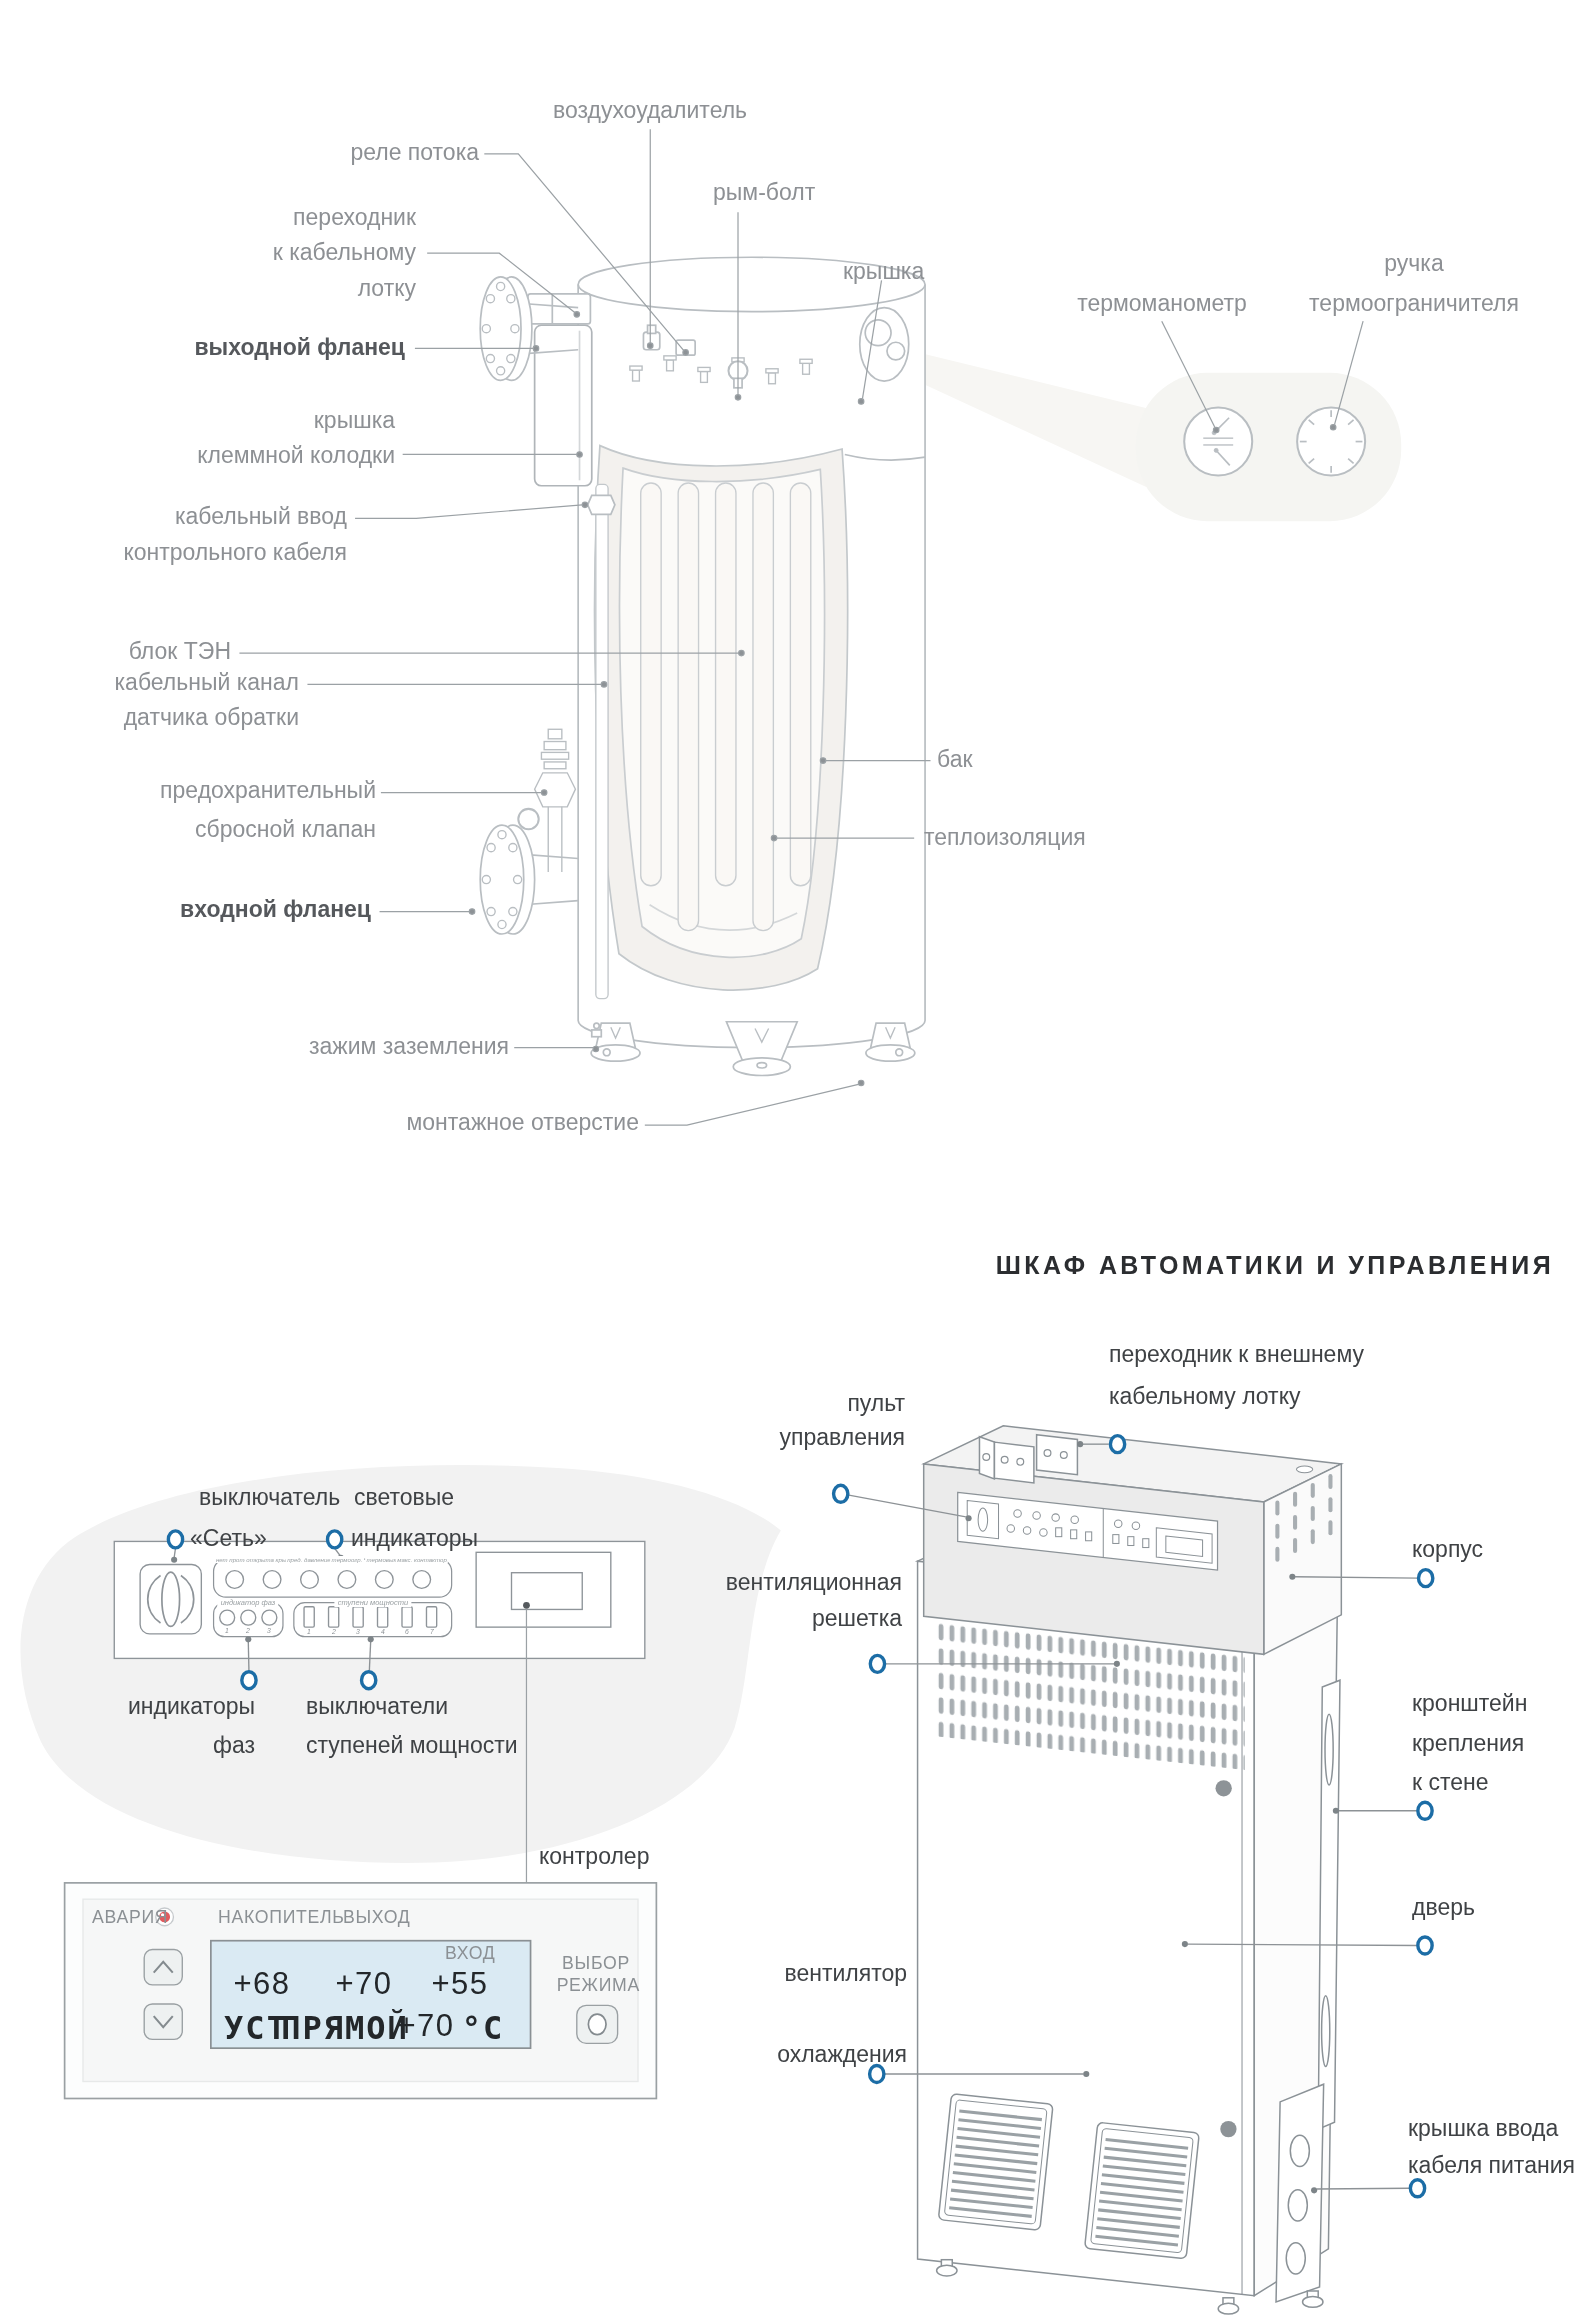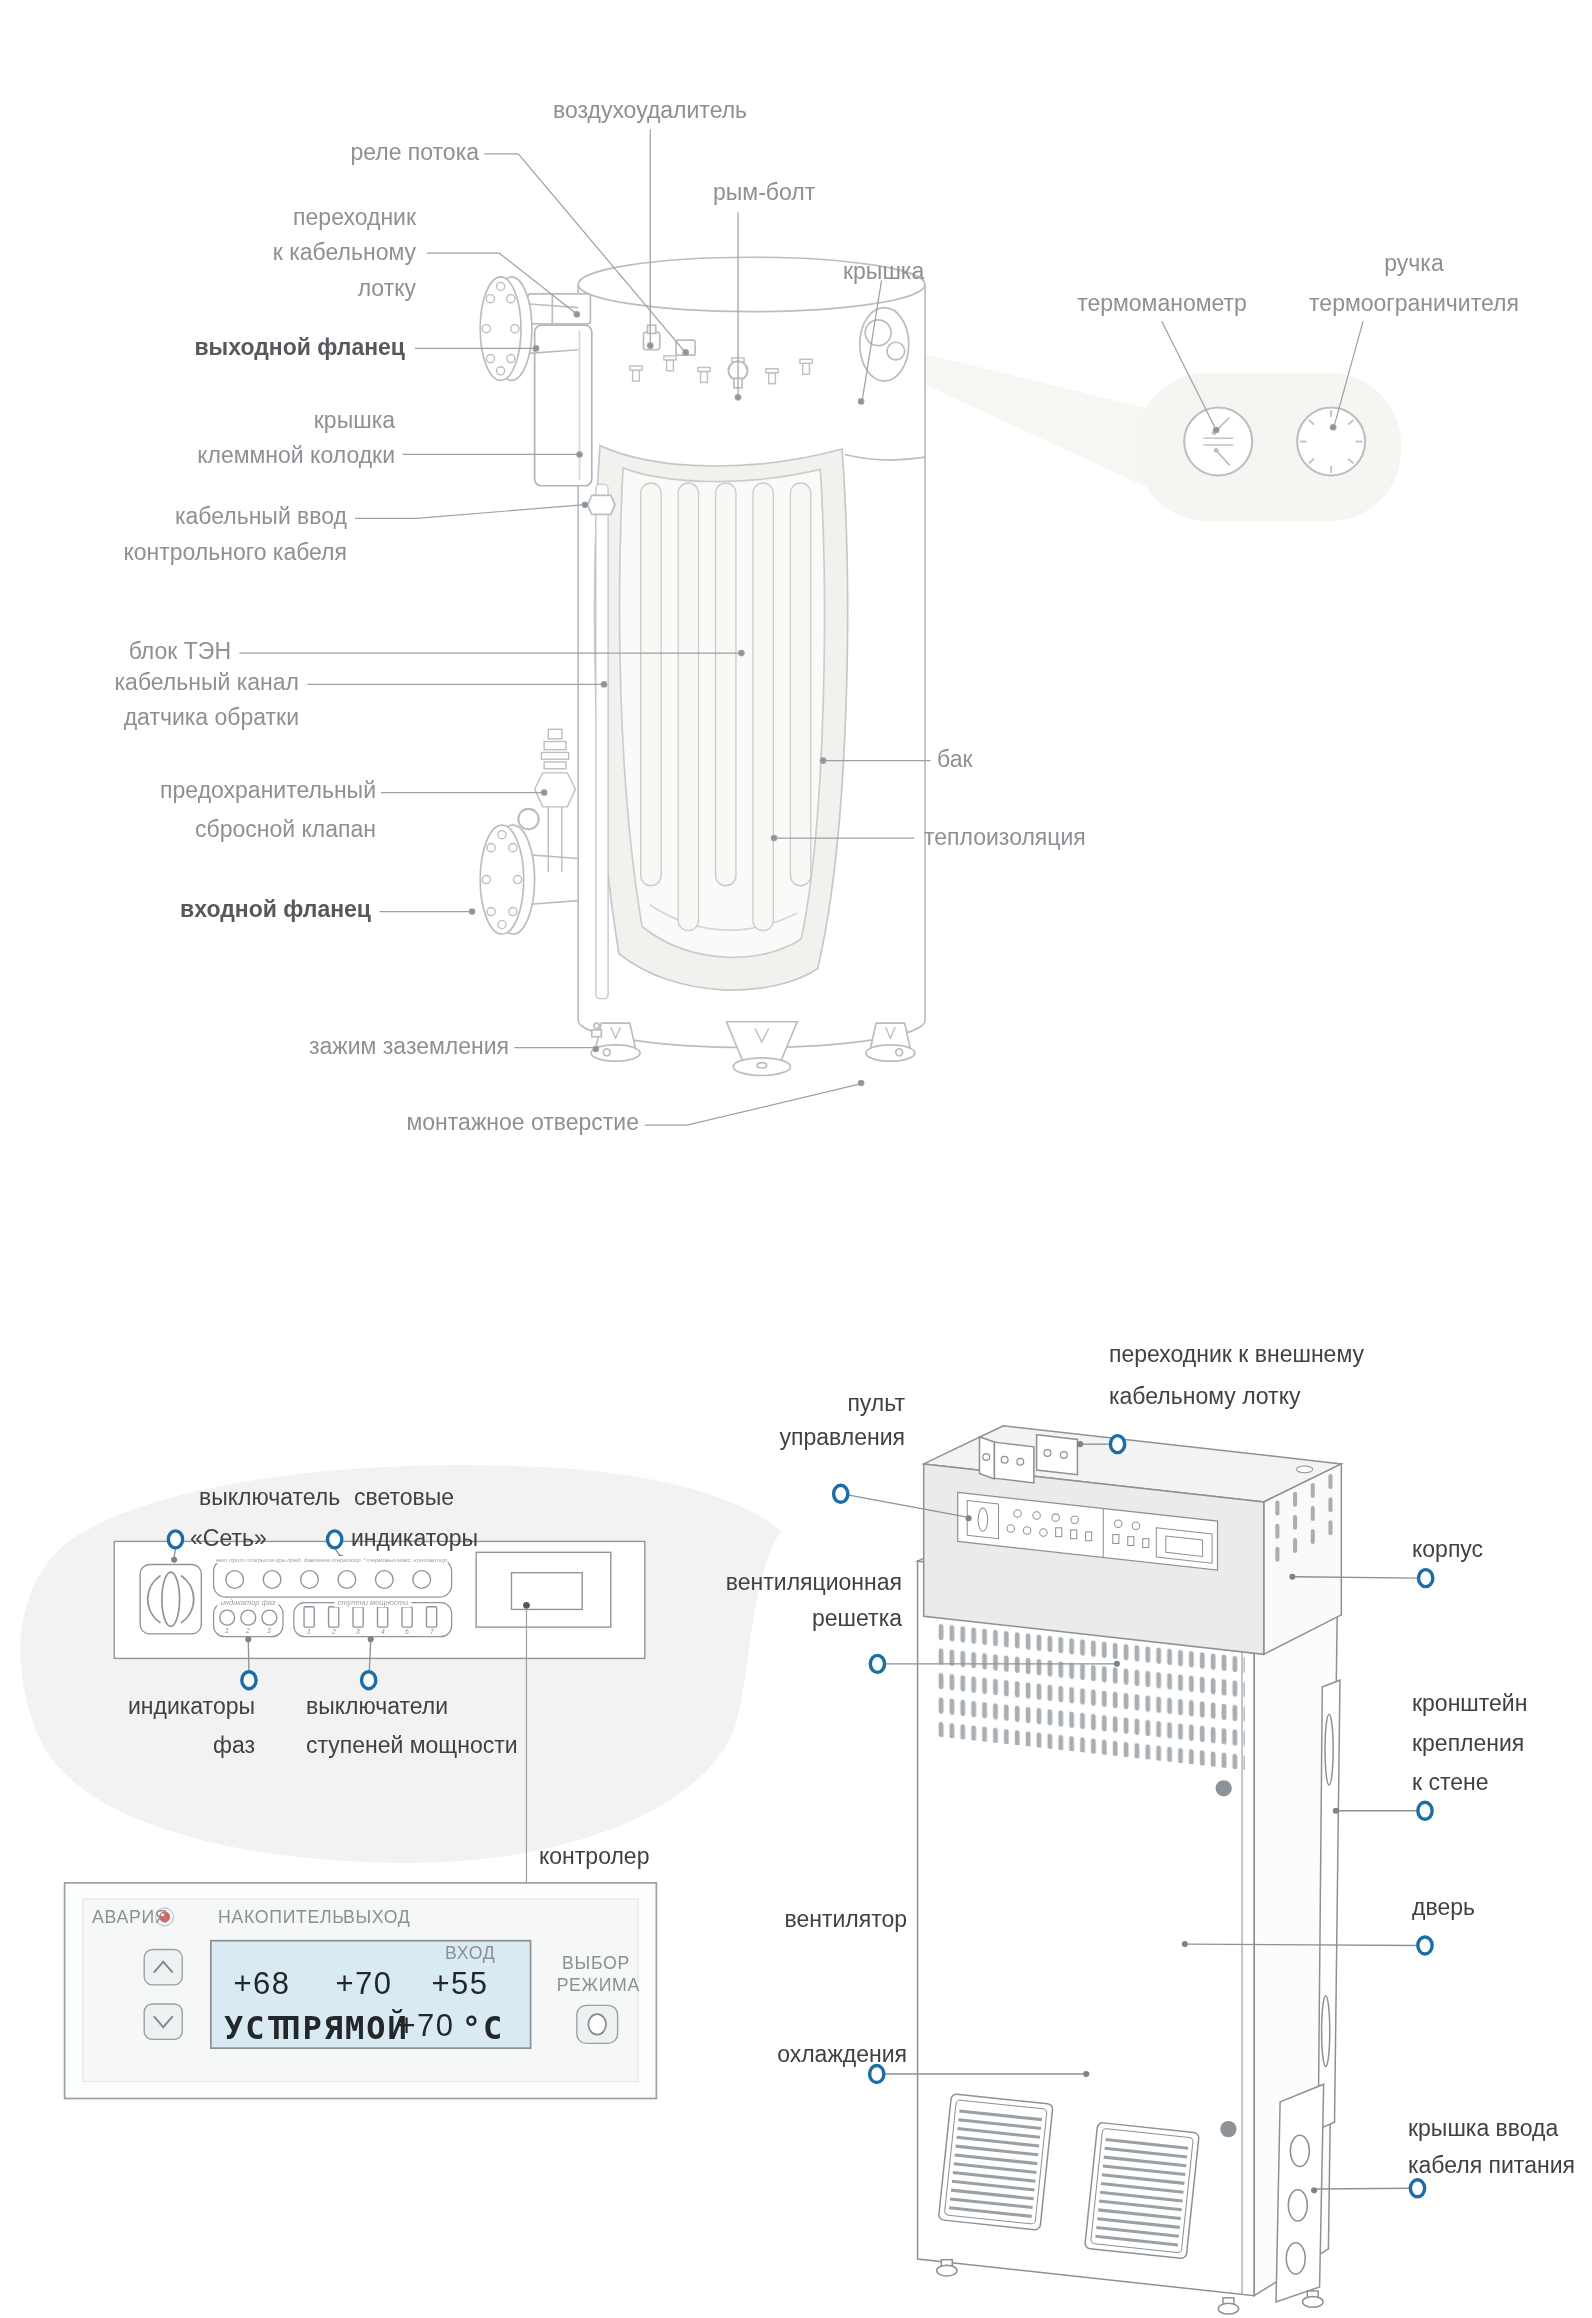--- a/index.html
+++ b/index.html
@@ -420,33 +420,34 @@
 <div class="lbl r" style="right:1084px;top:1035px;">зажим заземления</div>
 <div class="lbl r" style="right:954px;top:1111px;">монтажное отверстие</div>
 <div class="lbl" style="left:713px;top:181px;">рым-болт</div>
 <div class="lbl" style="left:843px;top:260px;">крышка</div>
 <div class="lbl c" style="left:1068px;top:292px;width:188px;">термоманометр</div>
 <div class="lbl c" style="left:1299px;top:252px;width:230px;">ручка</div>
 <div class="lbl c" style="left:1299px;top:292px;width:230px;">термоограничителя</div>
 <div class="lbl" style="left:937px;top:748px;">бак</div>
 <div class="lbl" style="left:924px;top:826px;">теплоизоляция</div>
 
+<div class="ttl" style="right:39px;top:1251px;position:absolute;">ШКАФ АВТОМАТИКИ И УПРАВЛЕНИЯ</div>
 
 <div class="lbl2" style="left:1109px;top:1343px;">переходник к внешнему</div>
 <div class="lbl2" style="left:1109px;top:1385px;">кабельному лотку</div>
 <div class="lbl2 r" style="right:688px;top:1392px;">пульт</div>
 <div class="lbl2 r" style="right:688px;top:1426px;">управления</div>
 <div class="lbl2 r" style="right:691px;top:1571px;">вентиляционная</div>
 <div class="lbl2 r" style="right:691px;top:1607px;">решетка</div>
 <div class="lbl2" style="left:1412px;top:1538px;">корпус</div>
 <div class="lbl2" style="left:1412px;top:1692px;">кронштейн</div>
 <div class="lbl2" style="left:1412px;top:1732px;">крепления</div>
 <div class="lbl2" style="left:1412px;top:1771px;">к стене</div>
 <div class="lbl2" style="left:1412px;top:1896px;">дверь</div>
-<div class="lbl2 r" style="right:686px;top:1908px;margin-left:15px;">вентилятор</div>
+<div class="lbl2 r" style="right:686px;top:1962px;margin-left:15px;">вентилятор</div>
 <div class="lbl2 r" style="right:686px;top:2043px;">охлаждения</div>
 <div class="lbl2" style="left:1408px;top:2117px;">крышка ввода</div>
 <div class="lbl2" style="left:1408px;top:2154px;">кабеля питания</div>
 
 <div class="lbl2" style="left:199px;top:1486px;">выключатель</div>
 <div class="lbl2" style="left:190px;top:1527px;">«Сеть»</div>
 <div class="lbl2" style="left:354px;top:1486px;">световые</div>
 <div class="lbl2" style="left:351px;top:1527px;">индикаторы</div>
 <div class="lbl2 r" style="right:1338px;top:1695px;">индикаторы</div>
 <div class="lbl2 r" style="right:1338px;top:1734px;">фаз</div>

